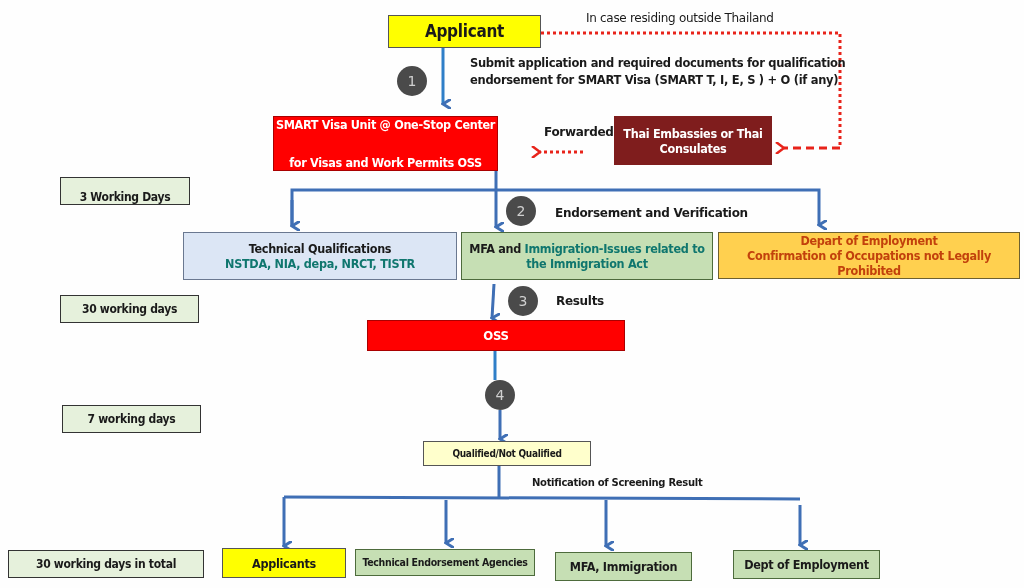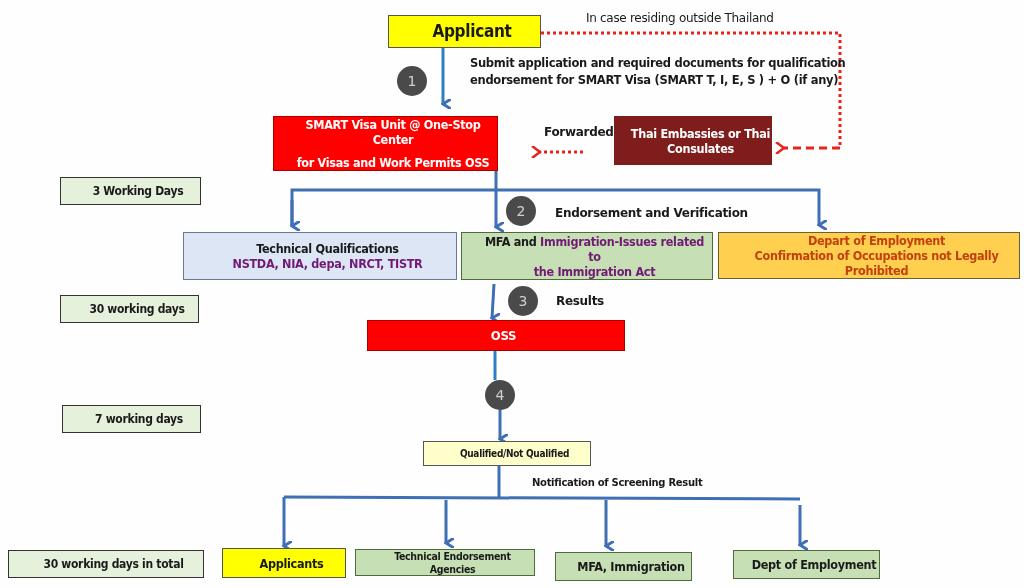--- a/index.html
+++ b/index.html
@@ -1,27 +1,27 @@
 <!DOCTYPE html>
 <html><head>
 <meta charset="utf-8">
 <style>
   html, body { margin: 0; padding: 0; background: #ffffff; }
   #canvas { position: relative; width: 1024px; height: 588px; overflow: hidden; background: #fefefe;
     font-family: "DejaVu Sans", sans-serif; }
   .box { position: absolute; display: flex; flex-direction: column; align-items: center; justify-content: center;
     text-align: center; box-sizing: border-box; font-family: "DejaVu Sans", sans-serif; font-stretch: condensed;
-    letter-spacing: -0.3px; line-height: 1.2; padding-left: 15px; }
+    letter-spacing: -0.3px; line-height: 1.2; }
   .txt { position: absolute; font-family: "DejaVu Sans", sans-serif; letter-spacing: -0.3px; color: #1a1a1a; white-space: nowrap; }
   .step { position: absolute; width: 30px; height: 30px; border-radius: 50%; background: #4a4a4a; color: #d0d0d0;
     font-size: 14px; display: flex; align-items: center; justify-content: center; font-family: "DejaVu Sans", sans-serif; }
   svg#lines { position: absolute; left: 0; top: 0; }
   .days { background: #e6f1dc; border: 1.5px solid #333; font-size: 12px; font-weight: bold; color: #1a1a1a; }
   .green { background: #c6dfb4; border: 1.5px solid #4d6b3c; color: #1a1a1a; font-weight: bold; }
-  .blue-t { color: #701a75; }
+  .blue-t { color: #0f766e; }
 </style>
 </head>
 <body>
 
 <div id="canvas">
 
   <svg id="lines" width="1024" height="588">
     <defs>
       <marker id="ab" markerWidth="10" markerHeight="10" refX="5" refY="8" orient="auto" markerUnits="userSpaceOnUse">
         <path d="M0,0 L5,8 L10,0" fill="none" stroke="#3f6fb5" stroke-width="3"></path>
@@ -66,21 +66,21 @@
   <div class="box" style="left:273px;top:116px;width:225px;height:55px;background:#ff0000;border:1px solid #a00;color:#fff;font-size:12.5px;font-weight:bold;justify-content:space-between;">
     <span>SMART Visa Unit @ One-Stop Center</span>
     <span>for Visas and Work Permits OSS</span>
   </div>
   <div class="txt" style="left:544px;top:125px;font-size:12px;font-weight:bold;">Forwarded</div>
   <div class="box" style="left:614px;top:116px;width:158px;height:49px;background:#7f1d1d;color:#fff;font-size:12.5px;font-weight:bold;">
     <span>Thai Embassies or Thai</span>
     <span>Consulates</span>
   </div>
 
-  <div class="box days" style="left:60px;top:177px;width:141px;height:28px;">
+  <div class="box days" style="left:60px;top:177px;width:130px;height:28px;justify-content:flex-end;">
     <span>3 Working Days</span>
   </div>
   <div class="box days" style="left:60px;top:295px;width:139px;height:28px;">
     <span>30 working days</span>
   </div>
   <div class="box days" style="left:62px;top:405px;width:139px;height:28px;">
     <span>7 working days</span>
   </div>
   <div class="box days" style="left:8px;top:550px;width:196px;height:28px;">
     <span>30 working days in total</span>

